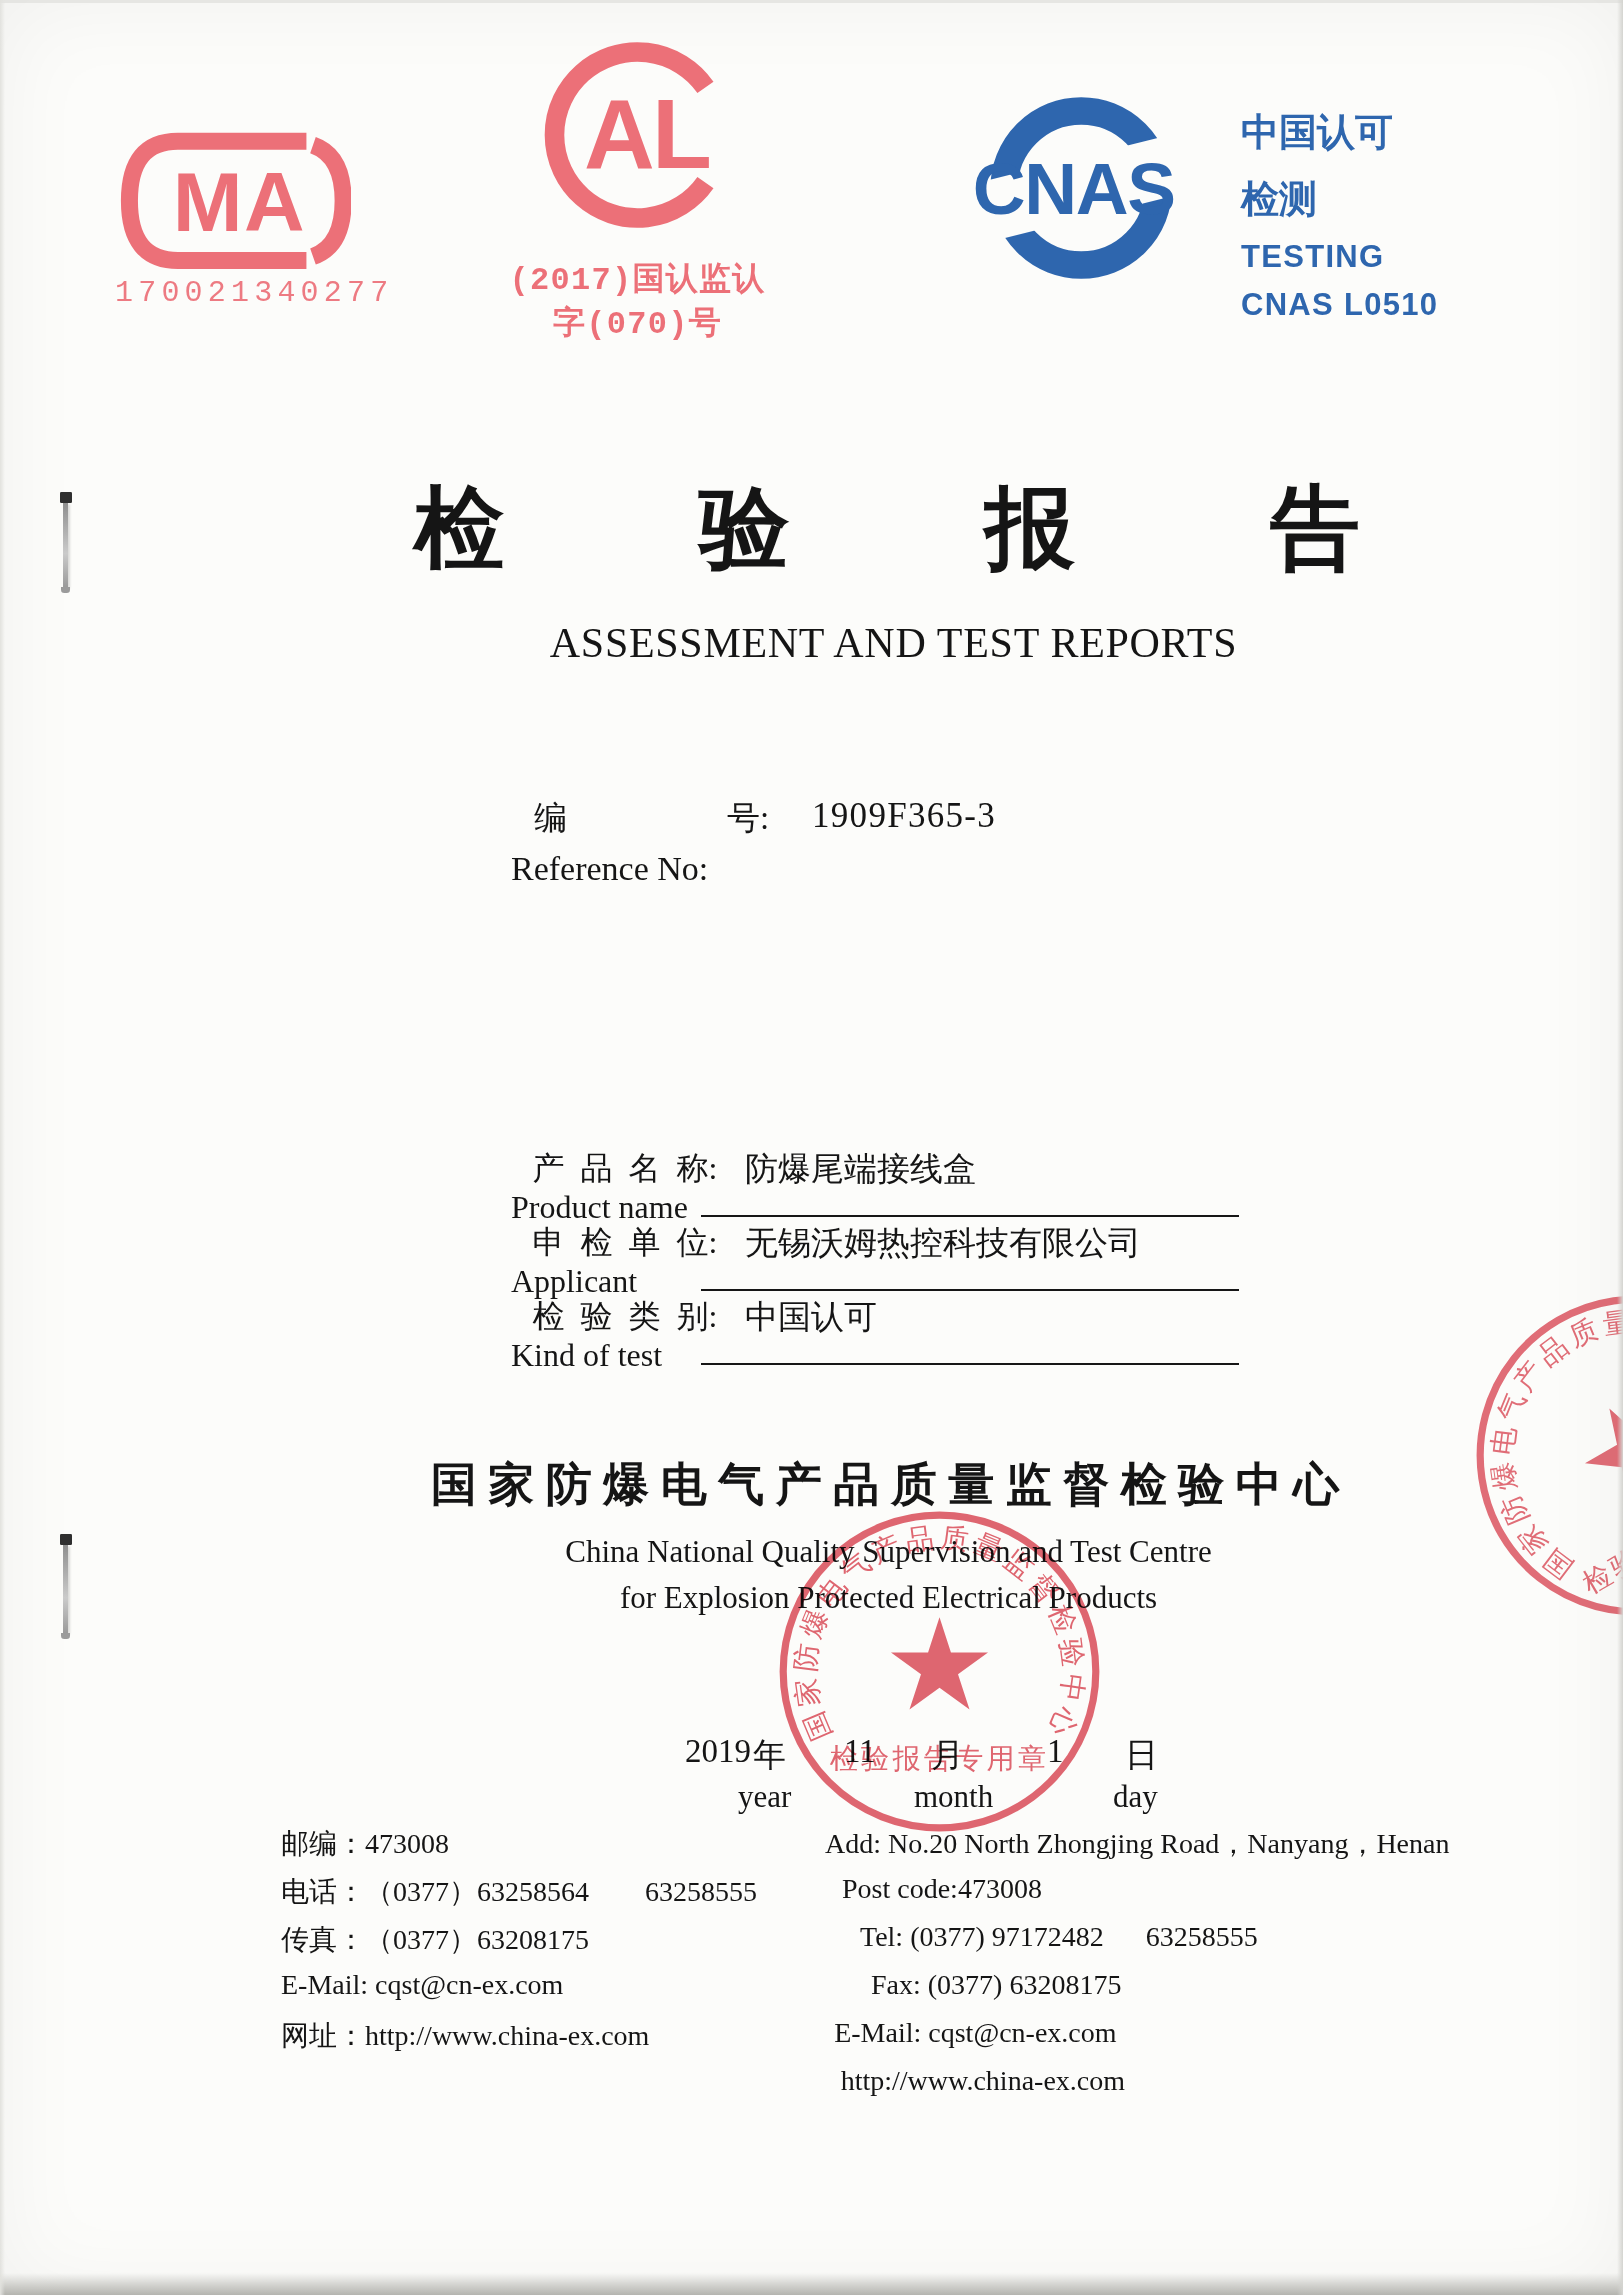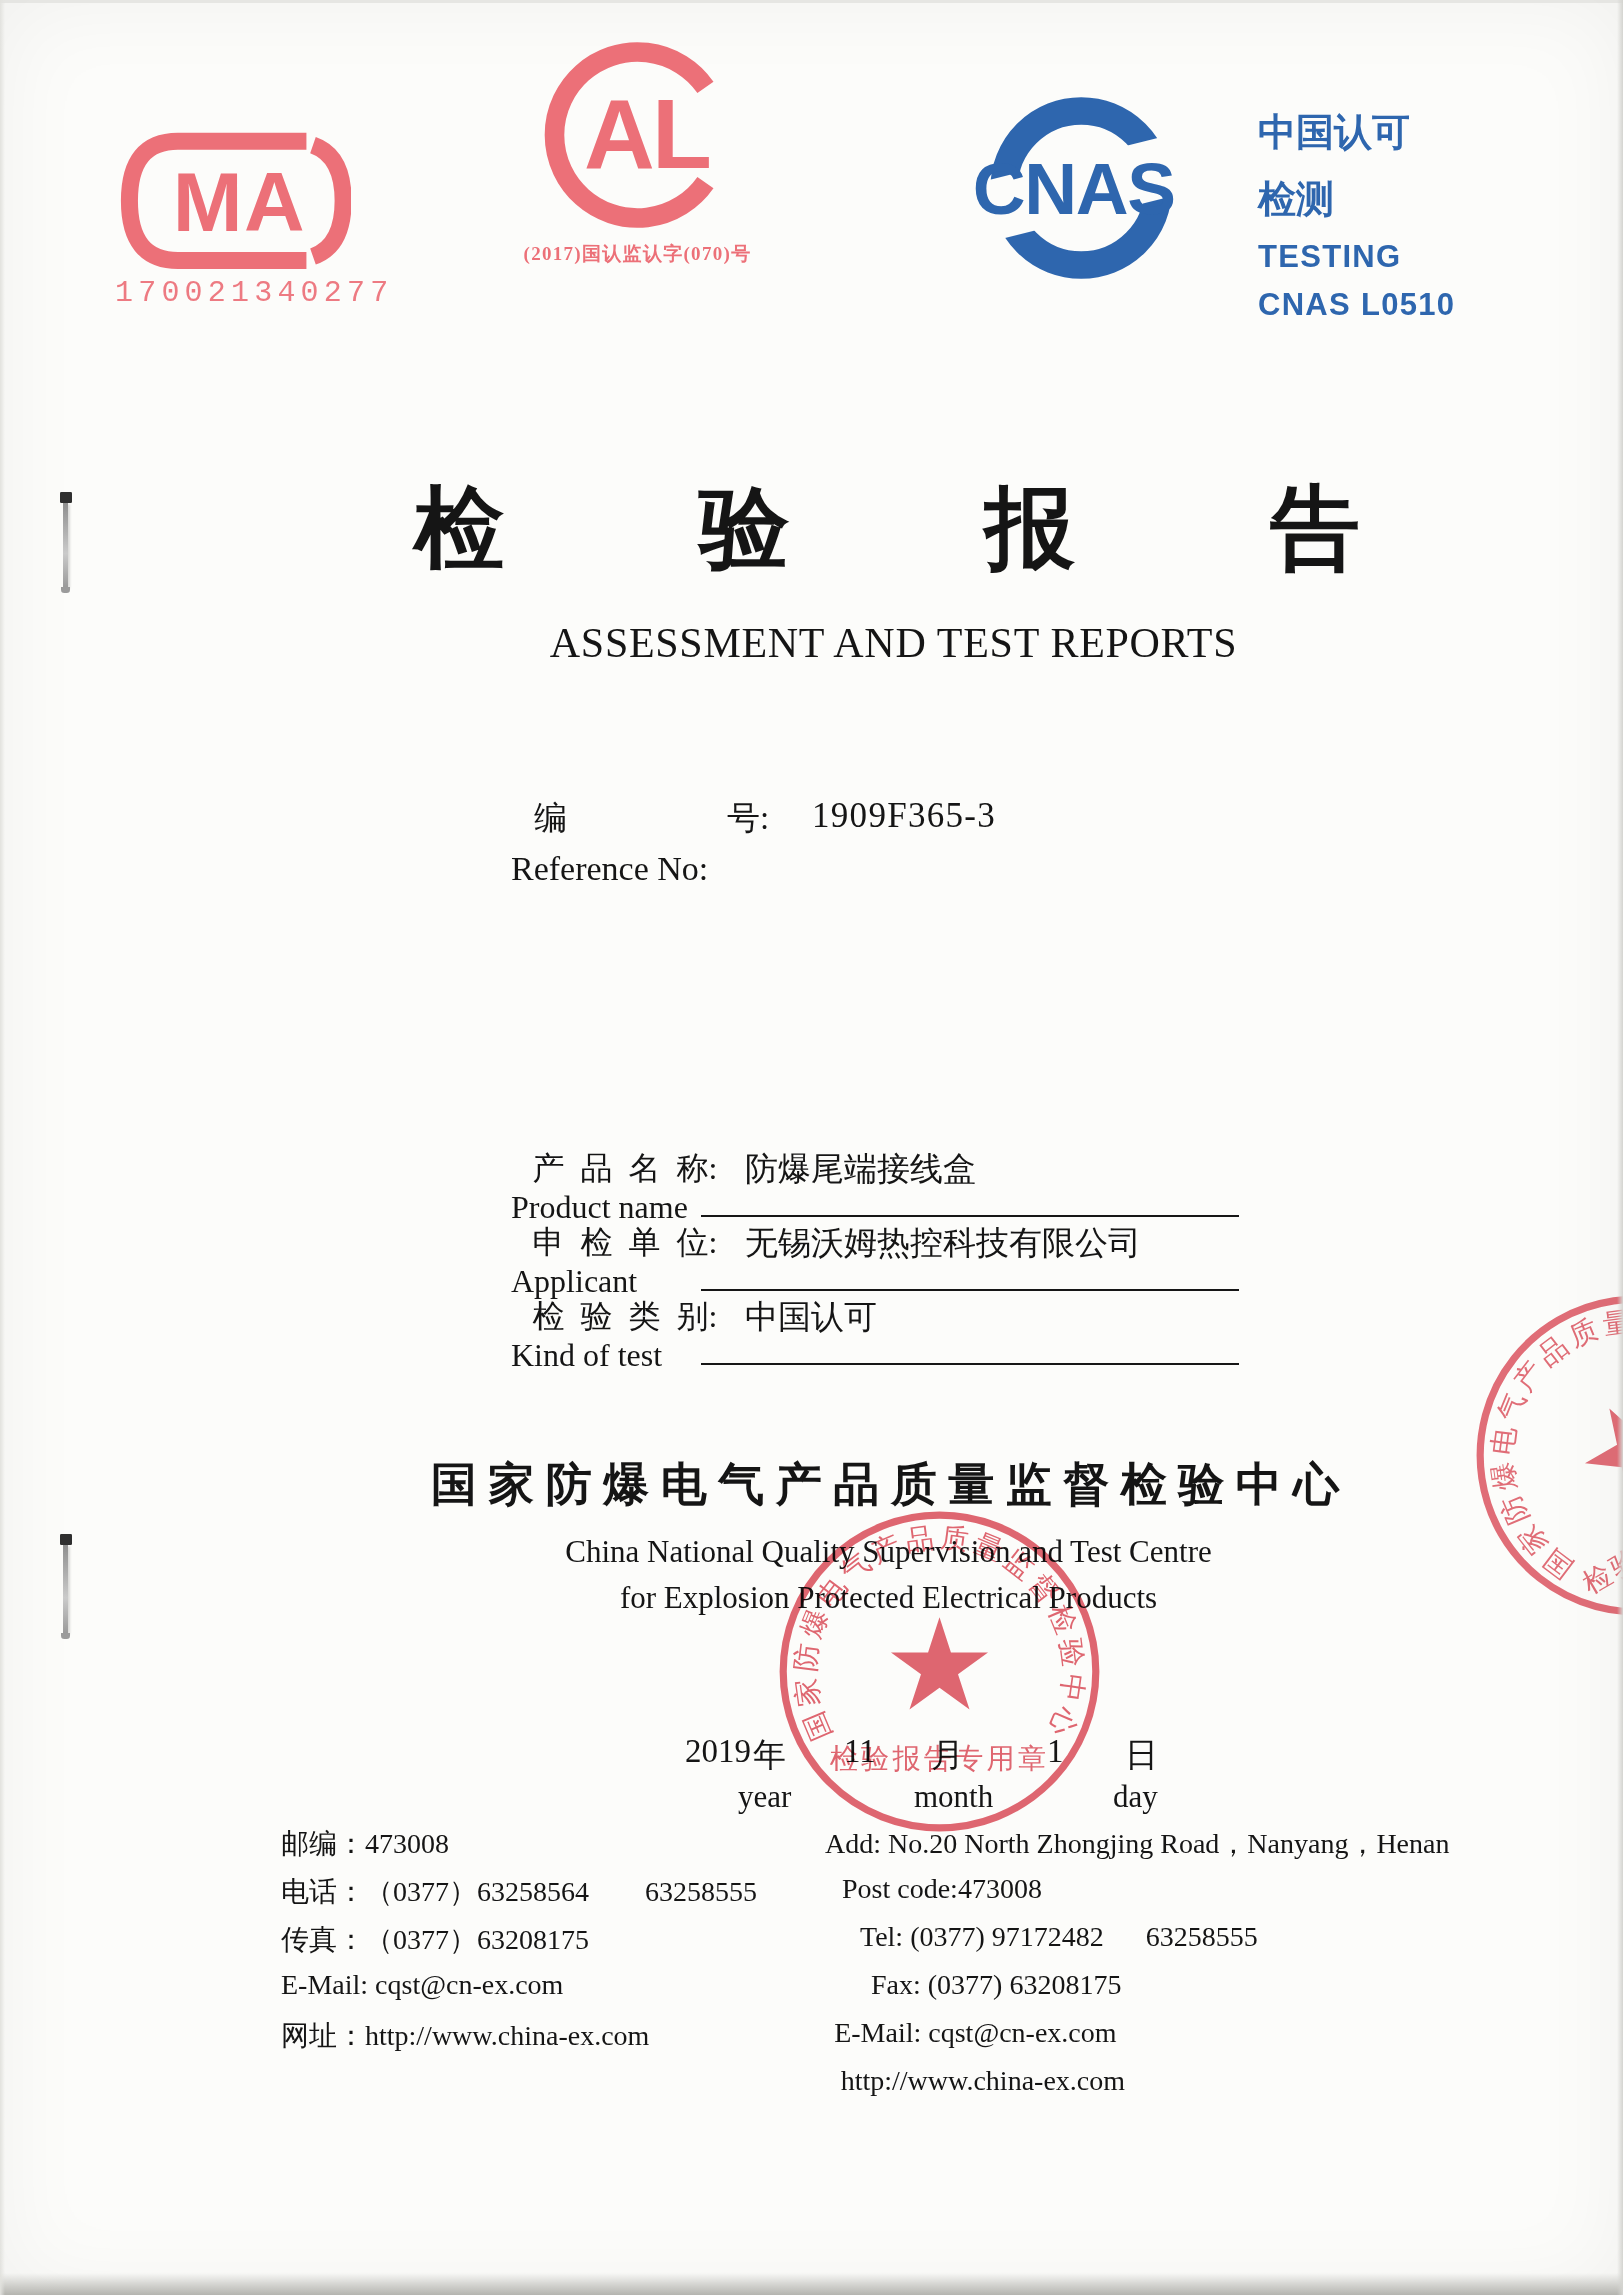--- a/index.html
+++ b/index.html
@@ -9,24 +9,24 @@
   .abs{position:absolute;}
 
   
   #cma{left:115px;top:124px;width:249px;}
   #cma svg{display:block;color:var(--stamp-pink,#ec7078);}
   #cma .num{margin-top:1px;font-family:Liberation Mono, monospace;font-size:30px;
             letter-spacing:5.2px;color:var(--stamp-pink,#ec7078);opacity:.92;}
 
   #cal{left:497px;top:37px;width:281px;text-align:center;color:var(--stamp-pink,#ec7078);}
   #cal svg{display:block;margin:0 auto;}
-  #cal .caption{margin-top:8px;font-size:19px;letter-spacing:1.3px;font-weight:600;
-                font-family:Liberation Serif, serif;}
-
-  #cnas{left:957px;top:90px;display:flex;gap:33px;color:var(--cnas-blue,#2e66ae);}
+  #cal .caption{margin-top:24px;font-size:32px;letter-spacing:1.3px;font-weight:600;
+                font-family:Liberation Mono, monospace;}
+
+  #cnas{left:957px;top:90px;display:flex;gap:16px;color:var(--cnas-blue,#2e66ae);}
   #cnas .side{padding-top:17px;font-family:"Liberation Sans",sans-serif;}
   #cnas .l1{font-size:38px;font-weight:600;margin-bottom:15.7px;}
   #cnas .l2{font-size:38px;font-weight:600;margin-bottom:14.4px;}
   #cnas .l3{font-size:31px;font-weight:700;letter-spacing:1.3px;margin-bottom:11.8px;}
   #cnas .l4{font-size:31px;font-weight:700;letter-spacing:1.3px;}
 
   
   #title{left:414px;top:484px;width:946px;display:flex;justify-content:space-between;
          font-size:90px;font-weight:700;line-height:1;}
   #subtitle{left:0;right:0;top:619px;text-align:center;margin-left:164px;

